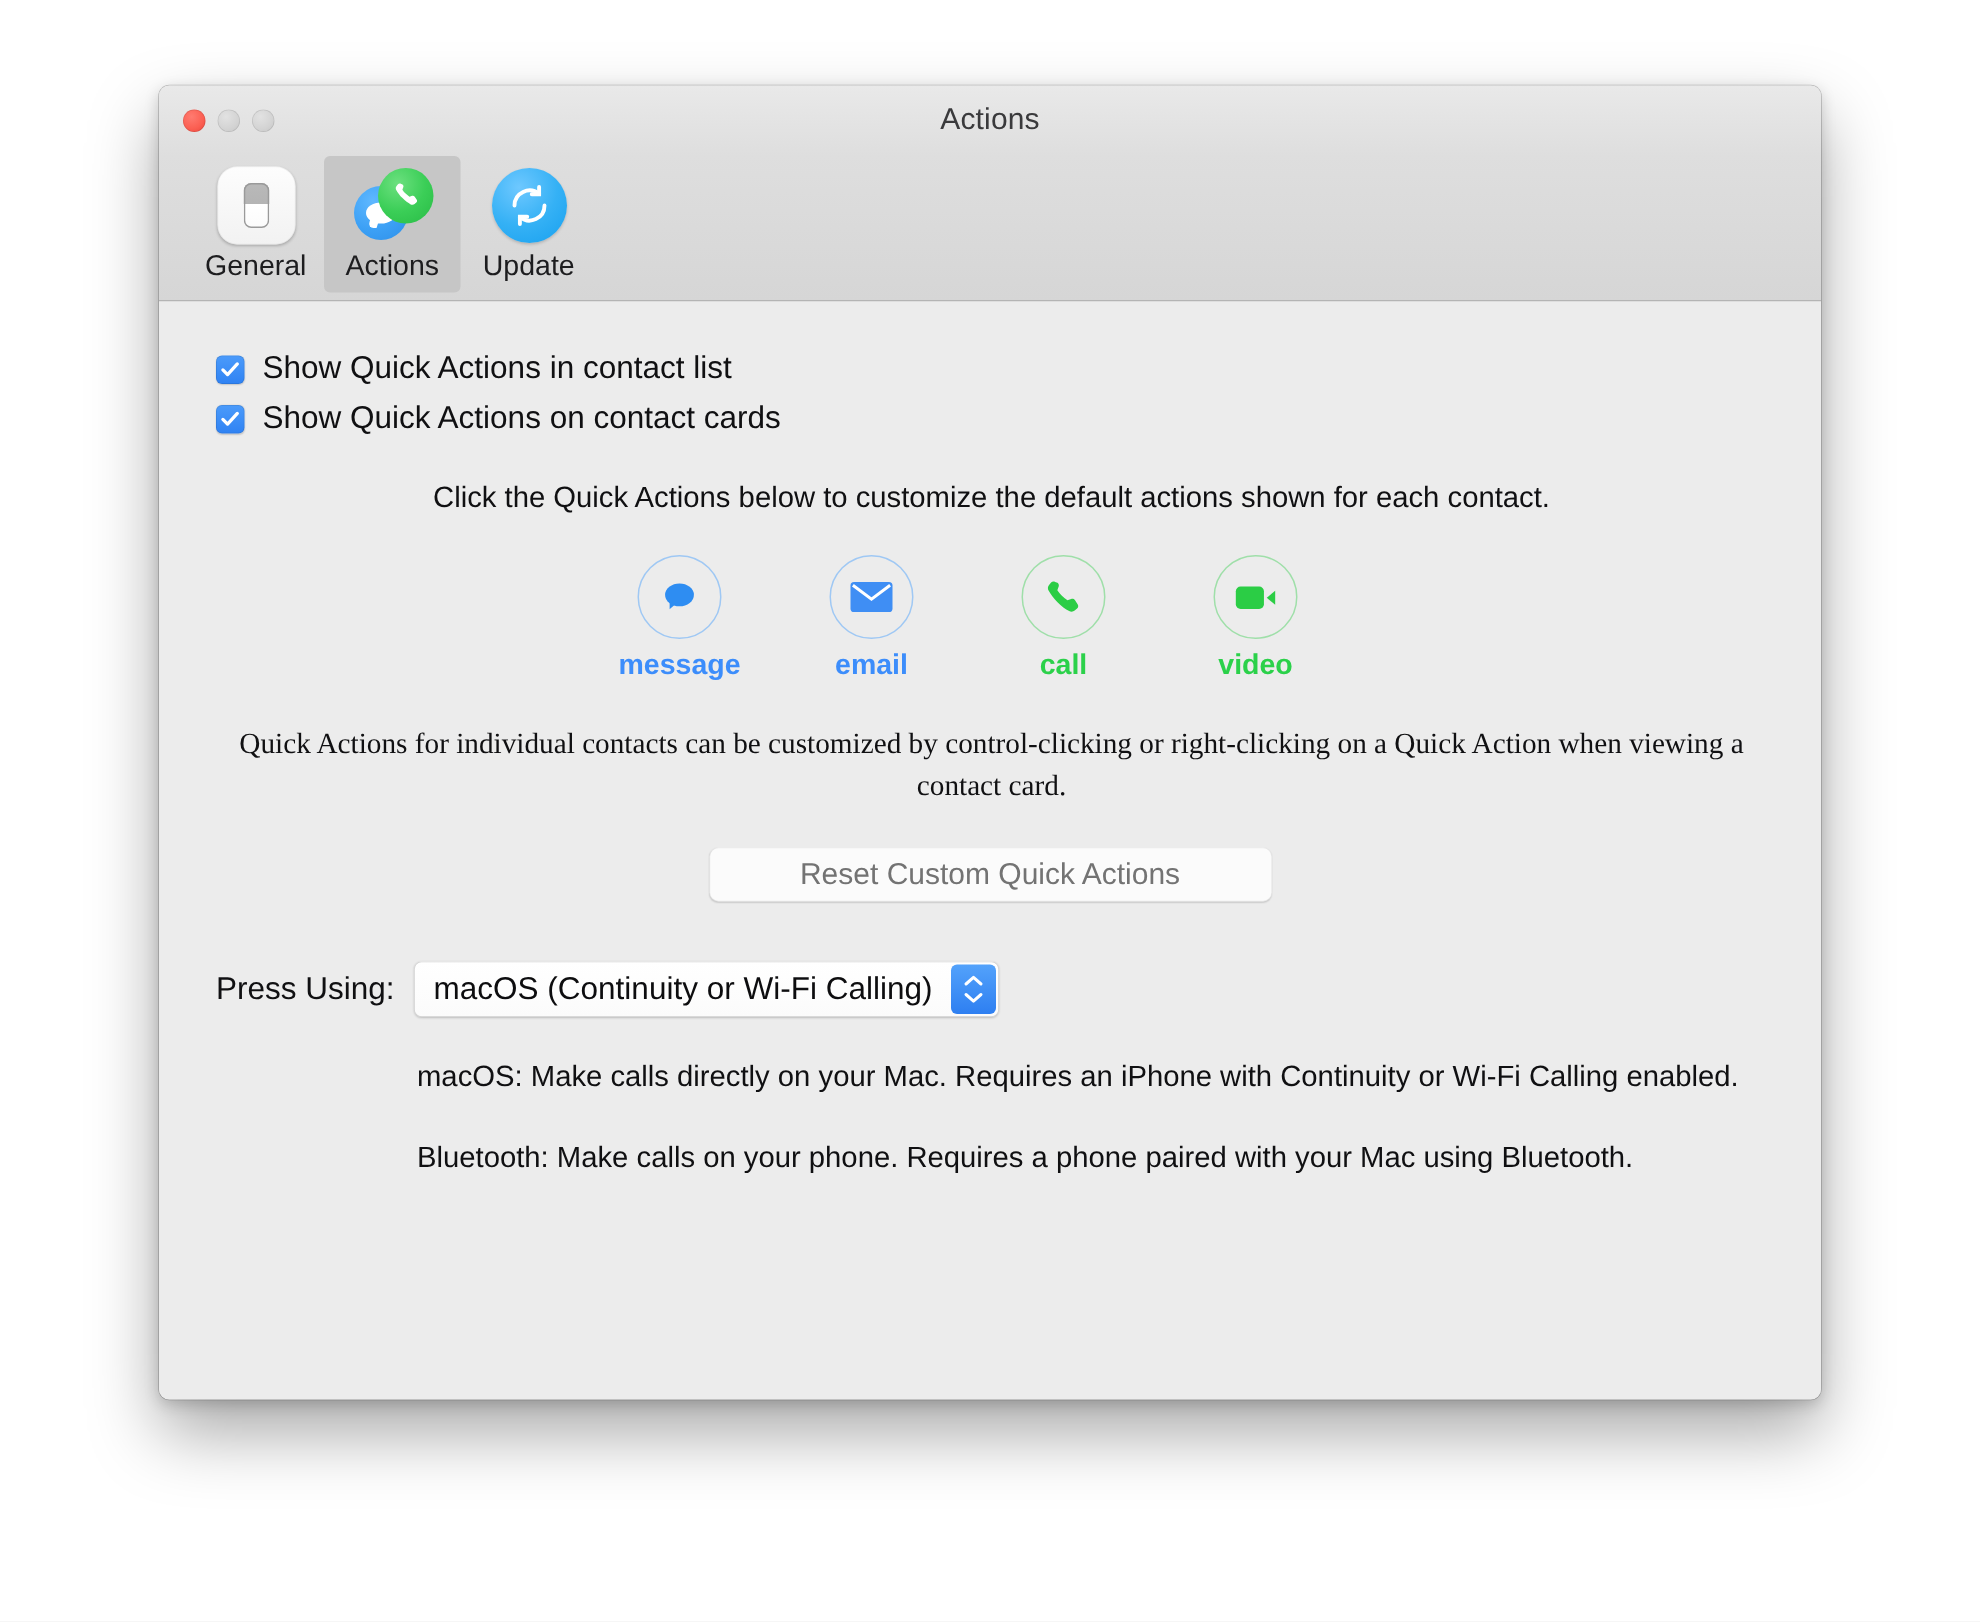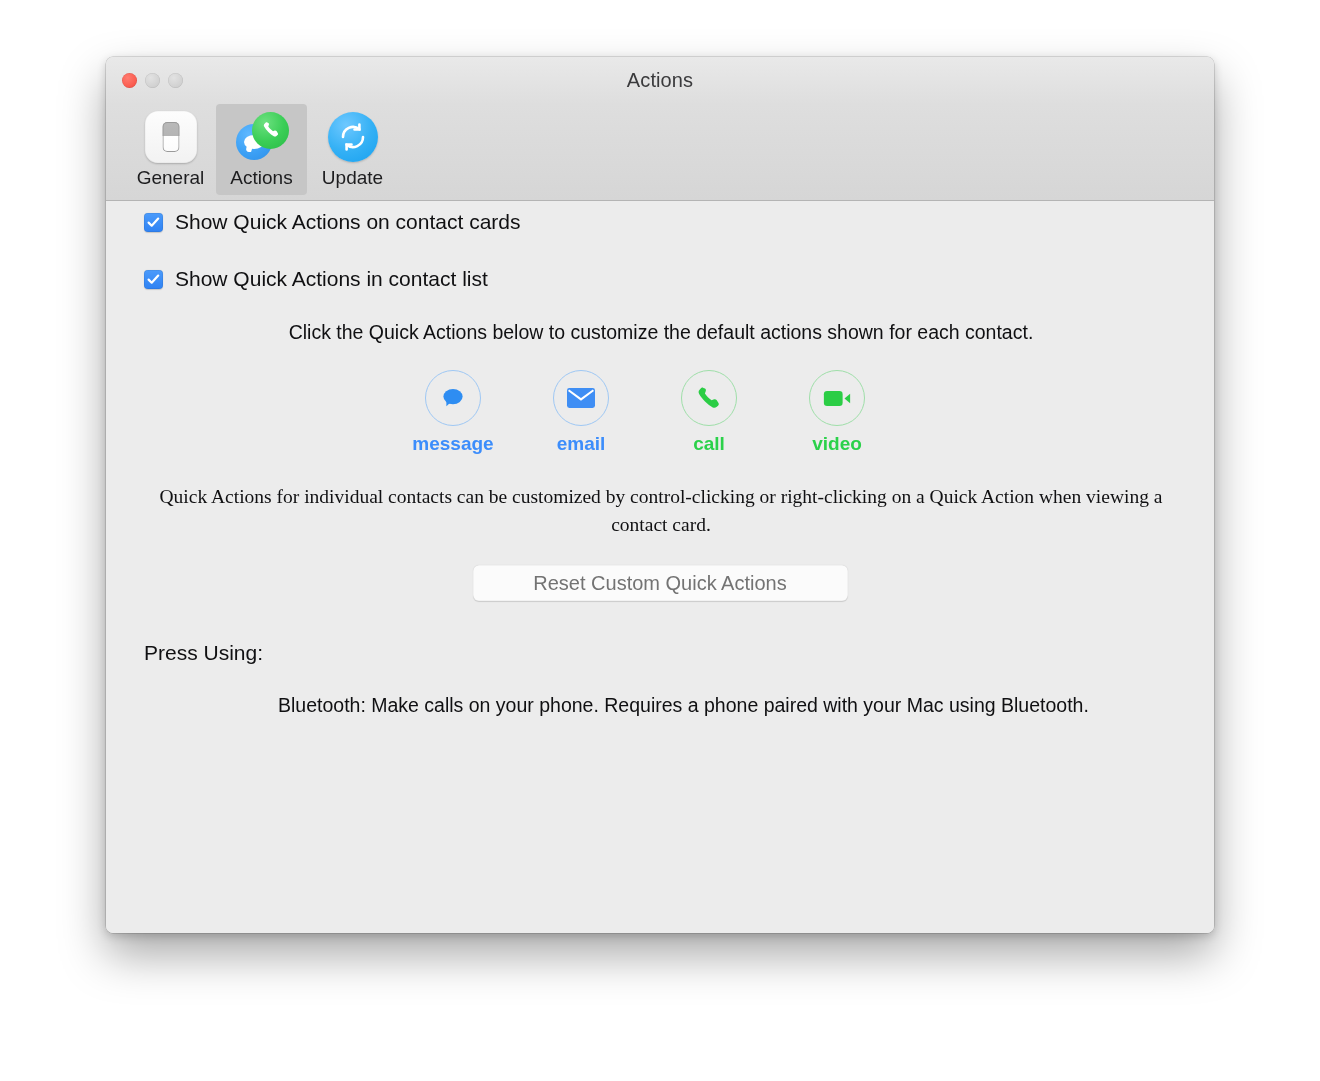--- a/index.html
+++ b/index.html
@@ -371,38 +371,38 @@
           </svg>
         </div>
       </div>
       <div class="tb-label">Update</div>
     </div>
 
   </div>
 
   <div class="content">
 
+    <div class="row-check first">
+      <div class="checkbox">
+        <svg viewBox="0 0 13 13" width="13" height="13" fill="none" stroke="#ffffff" stroke-width="2.2" stroke-linecap="round" stroke-linejoin="round">
+          <path d="M1.6 6.6 L4.7 9.7 L11.2 2.6"></path>
+        </svg>
+      </div>
+      <div class="check-label">Show Quick Actions in contact list</div>
+    </div>
+
     <div class="row-check second">
       <div class="checkbox">
         <svg viewBox="0 0 13 13" width="13" height="13" fill="none" stroke="#ffffff" stroke-width="2.2" stroke-linecap="round" stroke-linejoin="round">
           <path d="M1.6 6.6 L4.7 9.7 L11.2 2.6"></path>
         </svg>
       </div>
       <div class="check-label">Show Quick Actions on contact cards</div>
     </div>
 
-    <div class="row-check first">
-      <div class="checkbox">
-        <svg viewBox="0 0 13 13" width="13" height="13" fill="none" stroke="#ffffff" stroke-width="2.2" stroke-linecap="round" stroke-linejoin="round">
-          <path d="M1.6 6.6 L4.7 9.7 L11.2 2.6"></path>
-        </svg>
-      </div>
-      <div class="check-label">Show Quick Actions in contact list</div>
-    </div>
-
     <div class="para intro">Click the Quick Actions below to customize the default actions shown for each contact.</div>
 
     <div class="qa-row">
 
       <div class="qa">
         <div class="qa-circle blue">
           <svg viewBox="0 0 30 30" width="30" height="30">
             <ellipse cx="15" cy="13.6" rx="9.6" ry="7.6" fill="#2e8df2"></ellipse>
             <path d="M8.4 18.4 L8.4 23.2 L12.4 19.6 Z" fill="#2e8df2"></path>
           </svg>
@@ -442,18 +442,30 @@
     </div>
 
     <div class="para custom">Quick Actions for individual contacts can be customized by control-clicking or right-clicking on a Quick Action when viewing a contact card.</div>
 
     <div class="reset-wrap">
       <div class="reset-btn">Reset Custom Quick Actions</div>
     </div>
 
     <div class="call-row">
       <div class="call-label">Press Using:</div>
-    </div>
-
+      <div class="popup">
+        <div class="popup-value">macOS (Continuity or Wi-Fi Calling)</div>
+        <div class="popup-stepper">
+          <svg viewBox="0 0 14 8" width="14" height="8" fill="none" stroke="#ffffff" stroke-width="2" stroke-linecap="round" stroke-linejoin="round">
+            <path d="M2 6 L7 1.6 L12 6"></path>
+          </svg>
+          <svg viewBox="0 0 14 8" width="14" height="8" fill="none" stroke="#ffffff" stroke-width="2" stroke-linecap="round" stroke-linejoin="round">
+            <path d="M2 2 L7 6.4 L12 2"></path>
+          </svg>
+        </div>
+      </div>
+    </div>
+
+    <div class="desc d1">macOS: Make calls directly on your Mac. Requires an iPhone with Continuity or Wi-Fi Calling enabled.</div>
     <div class="desc d2">Bluetooth: Make calls on your phone. Requires a phone paired with your Mac using Bluetooth.</div>
 
   </div>
 </div>
 
 </body></html>

